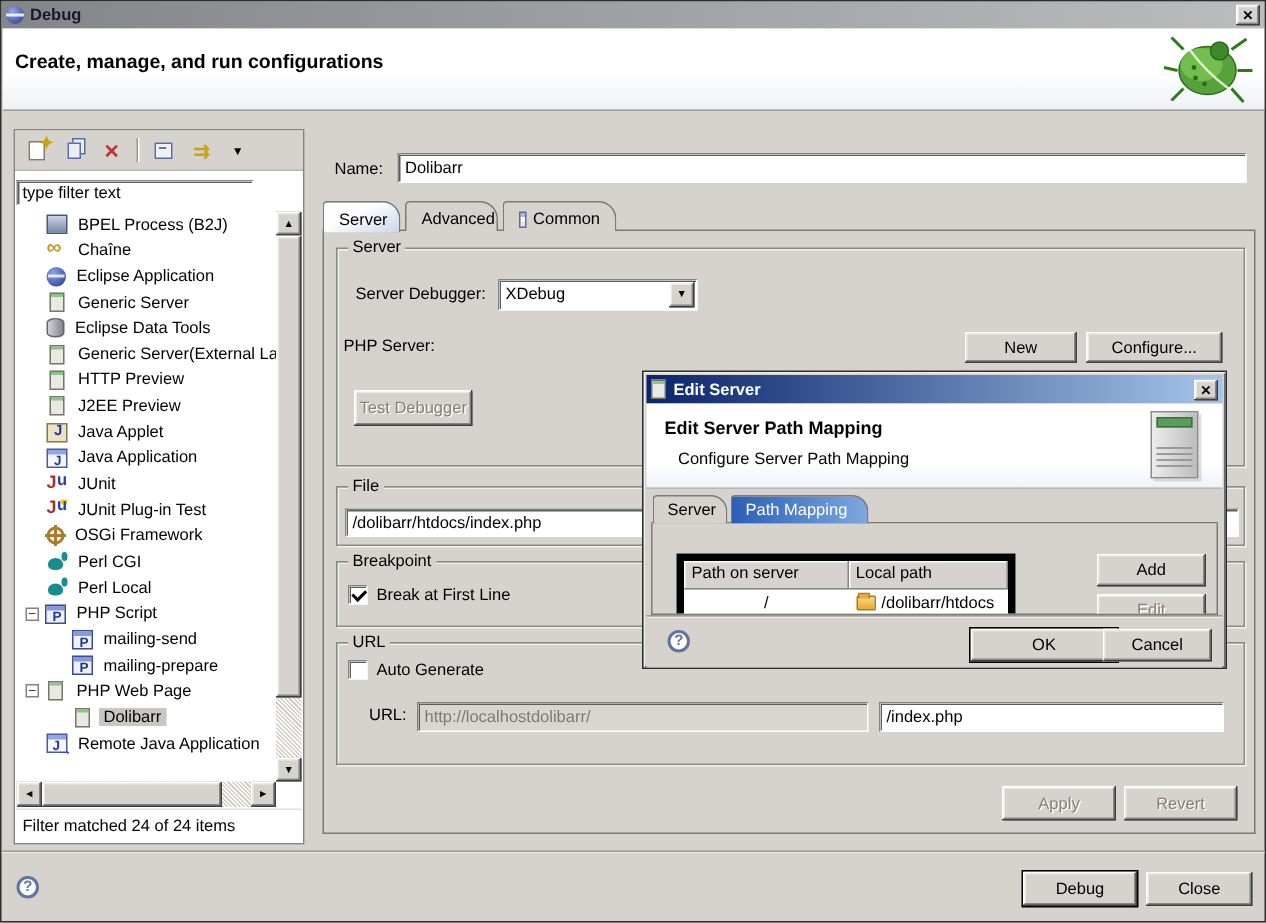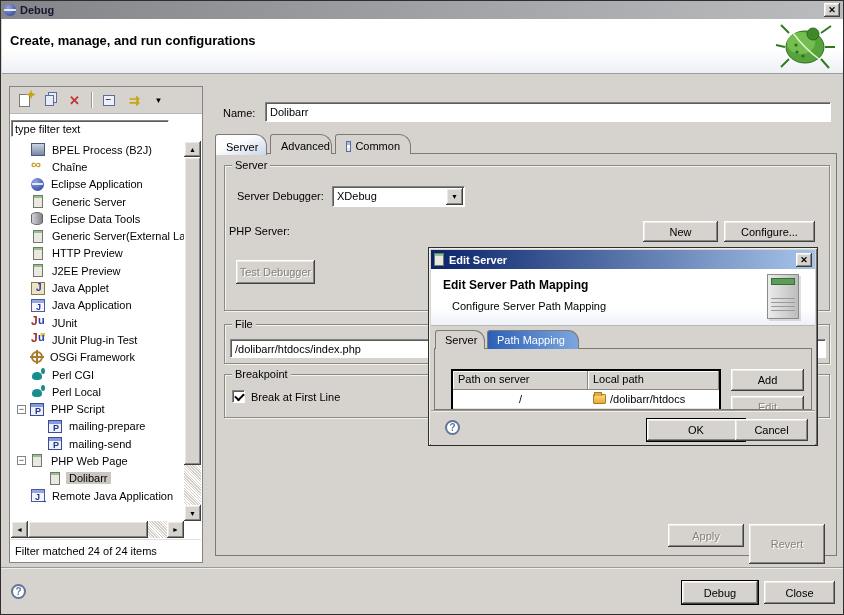--- a/index.html
+++ b/index.html
@@ -109,21 +109,21 @@
   .dlg-heading{position:absolute;left:12px;top:9px;font-size:12px;font-weight:bold}
   .dlg-subheading{position:absolute;left:21px;top:31px}
   .tower{position:absolute;right:16px;top:5px;width:32px;height:45px;background:linear-gradient(90deg,#ececec,#bdbdbd);border:1px solid #8a8a8a;box-shadow:2px 2px 0 rgba(0,0,0,.12)}
   .tower::before{content:"";position:absolute;left:3px;top:3px;right:3px;height:5px;background:#5a9e5a;border:1px solid #3c6e3c}
   .tower::after{content:"";position:absolute;left:3px;right:3px;bottom:4px;height:16px;background:repeating-linear-gradient(180deg,#9a9a9a 0 1px,transparent 1px 4px)}
   .dlg-tabs{position:absolute;left:6px;top:82px;height:19px}
   .dlg-tab{position:absolute;top:0;height:19px;padding:3px 9px 0;border:1px solid #7b7b74;border-bottom:none;border-radius:3px 11px 0 0;background:#d6d3ce}
   .dlg-tab.active{background:linear-gradient(90deg,#2b5fb8,#7da7dd);color:#fff;z-index:3}
   .dlg-tabline{position:absolute;left:5px;top:100px;width:378px;height:1px;background:#7b7b74}
   .dlg-panel{position:absolute;left:5px;top:101px;width:378px;height:61px;border:1px solid #7b7b74;border-top:none;overflow:hidden;background:#d6d3ce}
-  .map-table{position:absolute;left:16px;top:20px;width:270px;background:#fff;border:2px solid #000000}
+  .map-table{position:absolute;left:16px;top:20px;width:226px;background:#fff;border:5px solid #000000}
   .map-table .hrow{display:flex}
   .map-table .hcell{height:19px;background:#d6d3ce;box-shadow:inset -1px -1px 0 #868686,inset 1px 1px 0 #fff;padding:2px 5px}
   .map-table .cell{height:18px;padding:2px 5px;display:flex;align-items:center;gap:4px}
   .c1{width:136px}.c2{width:132px}
   .folder{width:13px;height:10px;background:linear-gradient(180deg,#ffd978,#e8a93c);border:1px solid #a87c20;border-radius:1px;position:relative}
   .folder::before{content:"";position:absolute;left:0;top:-3px;width:6px;height:3px;background:#e8a93c;border:1px solid #a87c20;border-bottom:none;border-radius:1px 1px 0 0}
   .dlg-bottom{position:absolute;left:2px;right:2px;top:162px;height:35px;background:#d6d3ce;border-top:1px solid #9c9a94;box-shadow:0 1px 0 #f0eee9 inset}
 </style>
 </head>
 <body>
@@ -253,26 +253,26 @@
         </div>
         <div class="tree-row">
           <span class="indent" style="width: 6px;"></span>
           <span class="expander">−</span>
           <span class="ti ti-php"></span>
           <span class="tree-label">PHP Script</span>
         </div>
         <div class="tree-row">
           <span class="indent" style="width: 37px;"></span>
           <span class="ti ti-php"></span>
-          <span class="tree-label">mailing-prepare</span>
+          <span class="tree-label">mailing-send</span>
         </div>
         <div class="tree-row">
           <span class="indent" style="width: 37px;"></span>
           <span class="ti ti-php"></span>
-          <span class="tree-label">mailing-send</span>
+          <span class="tree-label">mailing-prepare</span>
         </div>
         <div class="tree-row">
           <span class="indent" style="width: 6px;"></span>
           <span class="expander">−</span>
           <span class="ti ti-server"></span>
           <span class="tree-label">PHP Web Page</span>
         </div>
         <div class="tree-row selected">
           <span class="indent" style="width: 37px;"></span>
           <span class="ti ti-server"></span>
@@ -330,23 +330,31 @@
         <span class="group-label">File</span>
         <div class="sunken field" style="position:absolute;left:5px;top:14px;width:596px;height:19px">/dolibarr/htdocs/index.php</div>
       </div>
 
       <div class="group g-break">
         <span class="group-label">Breakpoint</span>
         <span class="cb checked" style="left:7px;top:15px"></span>
         <span class="lbl" style="left:26px;top:16px">Break at First Line</span>
       </div>
 
+      <div class="group g-url">
+        <span class="group-label">URL</span>
+        <span class="cb" style="left:7px;top:11px"></span>
+        <span class="lbl" style="left:26px;top:12px">Auto Generate</span>
+        <span class="lbl" style="left:21px;top:42px">URL:</span>
+        <div class="sunken field disabled" style="position:absolute;left:53px;top:39px;width:301px;height:20px">http://localhostdolibarr/</div>
+        <div class="sunken field" style="position:absolute;left:361px;top:39px;width:230px;height:20px">/index.php</div>
+      </div>
 
       <div class="btn raised disabled" style="left:452px;top:370px;width:76px;height:23px">Apply</div>
-      <div class="btn raised disabled" style="left:533px;top:370px;width:76px;height:40px">Revert</div>
+      <div class="btn raised disabled" style="left:533px;top:370px;width:76px;height:23px">Revert</div>
     </div>
   </div>
 
   <div style="position:absolute;left:0;top:566px;width:844px;height:2px;background:#9c9a94;border-bottom:1px solid #f0eee9"></div>
 
   <div class="helpicon" style="position:absolute;left:10px;top:583px">?</div>
   <div class="btn raised default" style="left:681px;top:580px;width:76px;height:23px">Debug</div>
   <div class="btn raised" style="left:763px;top:580px;width:71px;height:23px">Close</div>
 
   <div class="dialog">

